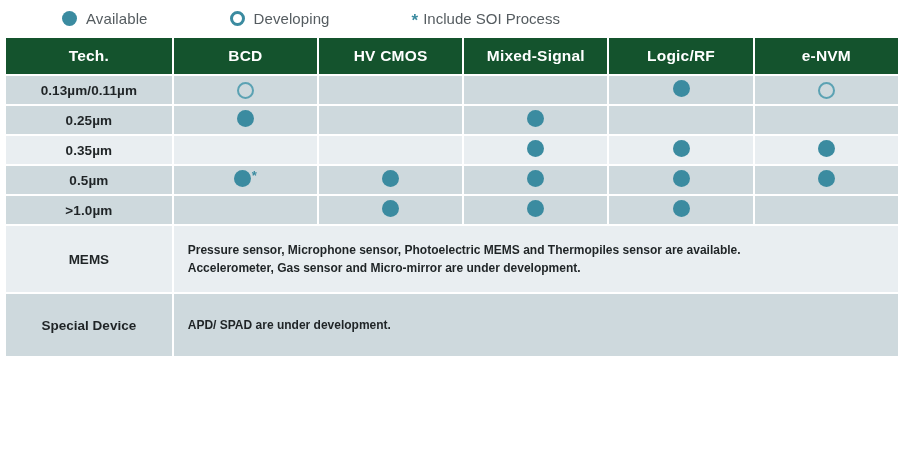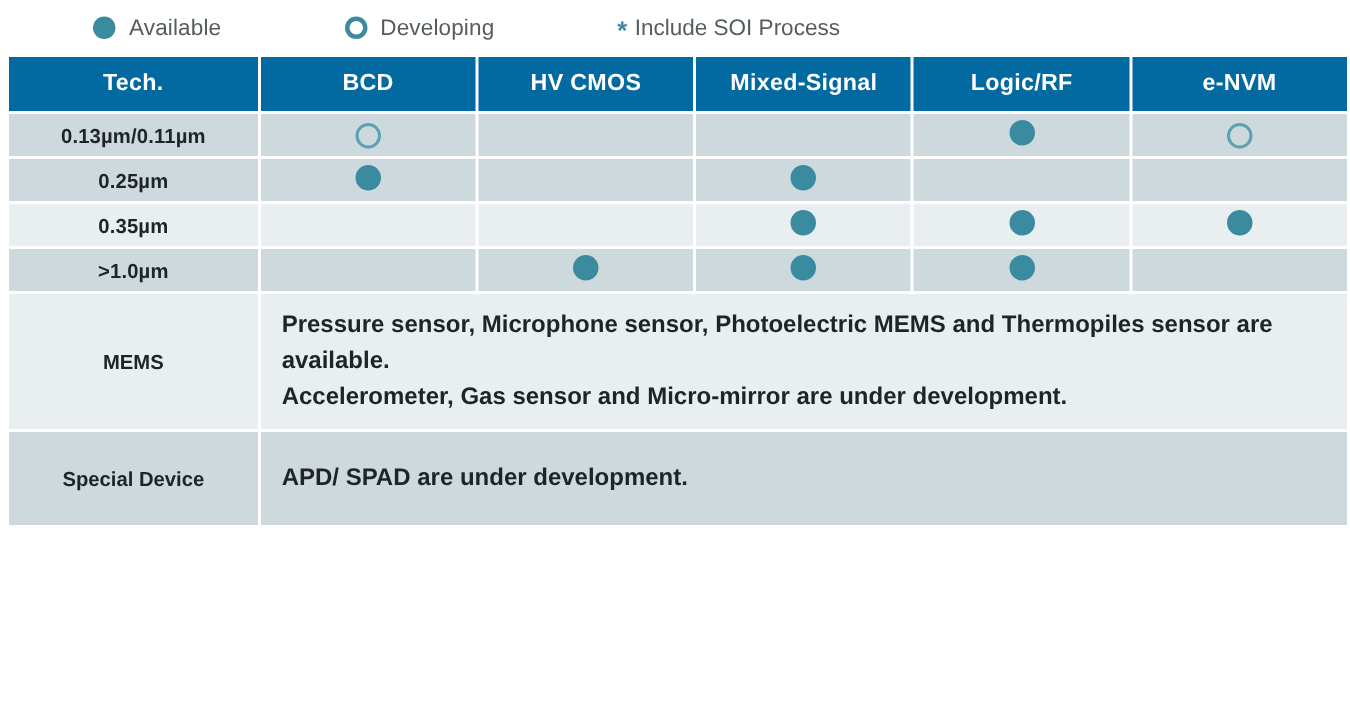--- a/index.html
+++ b/index.html
@@ -47,21 +47,21 @@
     width:896px;
     border-collapse:separate;
     border-spacing:2px 2px;
     table-layout:fixed;
     margin-left:2px;
   }
   col.c0{width:162px;}
   col.cx{width:140px;}
 
   thead th{
-    background:#0369a1;
+    background:#14532d;
     color:#ffffff;
     font-size:15.5px;
     font-weight:700;
     height:36px;
     text-align:center;
     vertical-align:middle;
     letter-spacing:.2px;
     padding:0;
     margin-left:17px;
   }
@@ -103,21 +103,21 @@
 
   
   tr.note td{height:auto;}
   td.note-label{
     font-weight:700;color:#1f2426;font-size:13.5px;
     text-align:center;vertical-align:middle;
   }
   td.note-body{
     text-align:left;vertical-align:middle;
     padding:9px 1px 9px 14px;
-    font-size:16px;color:#1f2426;line-height:1.5;
+    font-size:12px;color:#1f2426;line-height:1.5;
     font-weight:700;
   }
   .note-line{display:block;}
   tr.mems td{height:48px;}
   tr.special td{height:44px;}
 </style>
 </head>
 <body>
 
 <div class="page">
@@ -188,20 +188,39 @@
                 <span class="cell-dot"></span>
               </span></td>
             <td><span class="mark">
                 <span class="cell-dot"></span>
               </span></td>
             <td><span class="mark">
                 <span class="cell-dot"></span>
               </span></td>
           </tr>
           <tr class="dark">
+            <td class="rowlabel">0.5µm</td>
+            <td><span class="mark">
+                <span class="cell-dot"></span>
+                <span class="star">*</span>
+              </span></td>
+            <td><span class="mark">
+                <span class="cell-dot"></span>
+              </span></td>
+            <td><span class="mark">
+                <span class="cell-dot"></span>
+              </span></td>
+            <td><span class="mark">
+                <span class="cell-dot"></span>
+              </span></td>
+            <td><span class="mark">
+                <span class="cell-dot"></span>
+              </span></td>
+          </tr>
+          <tr class="dark">
             <td class="rowlabel">&gt;1.0µm</td>
             <td></td>
             <td><span class="mark">
                 <span class="cell-dot"></span>
               </span></td>
             <td><span class="mark">
                 <span class="cell-dot"></span>
               </span></td>
             <td><span class="mark">
                 <span class="cell-dot"></span>

